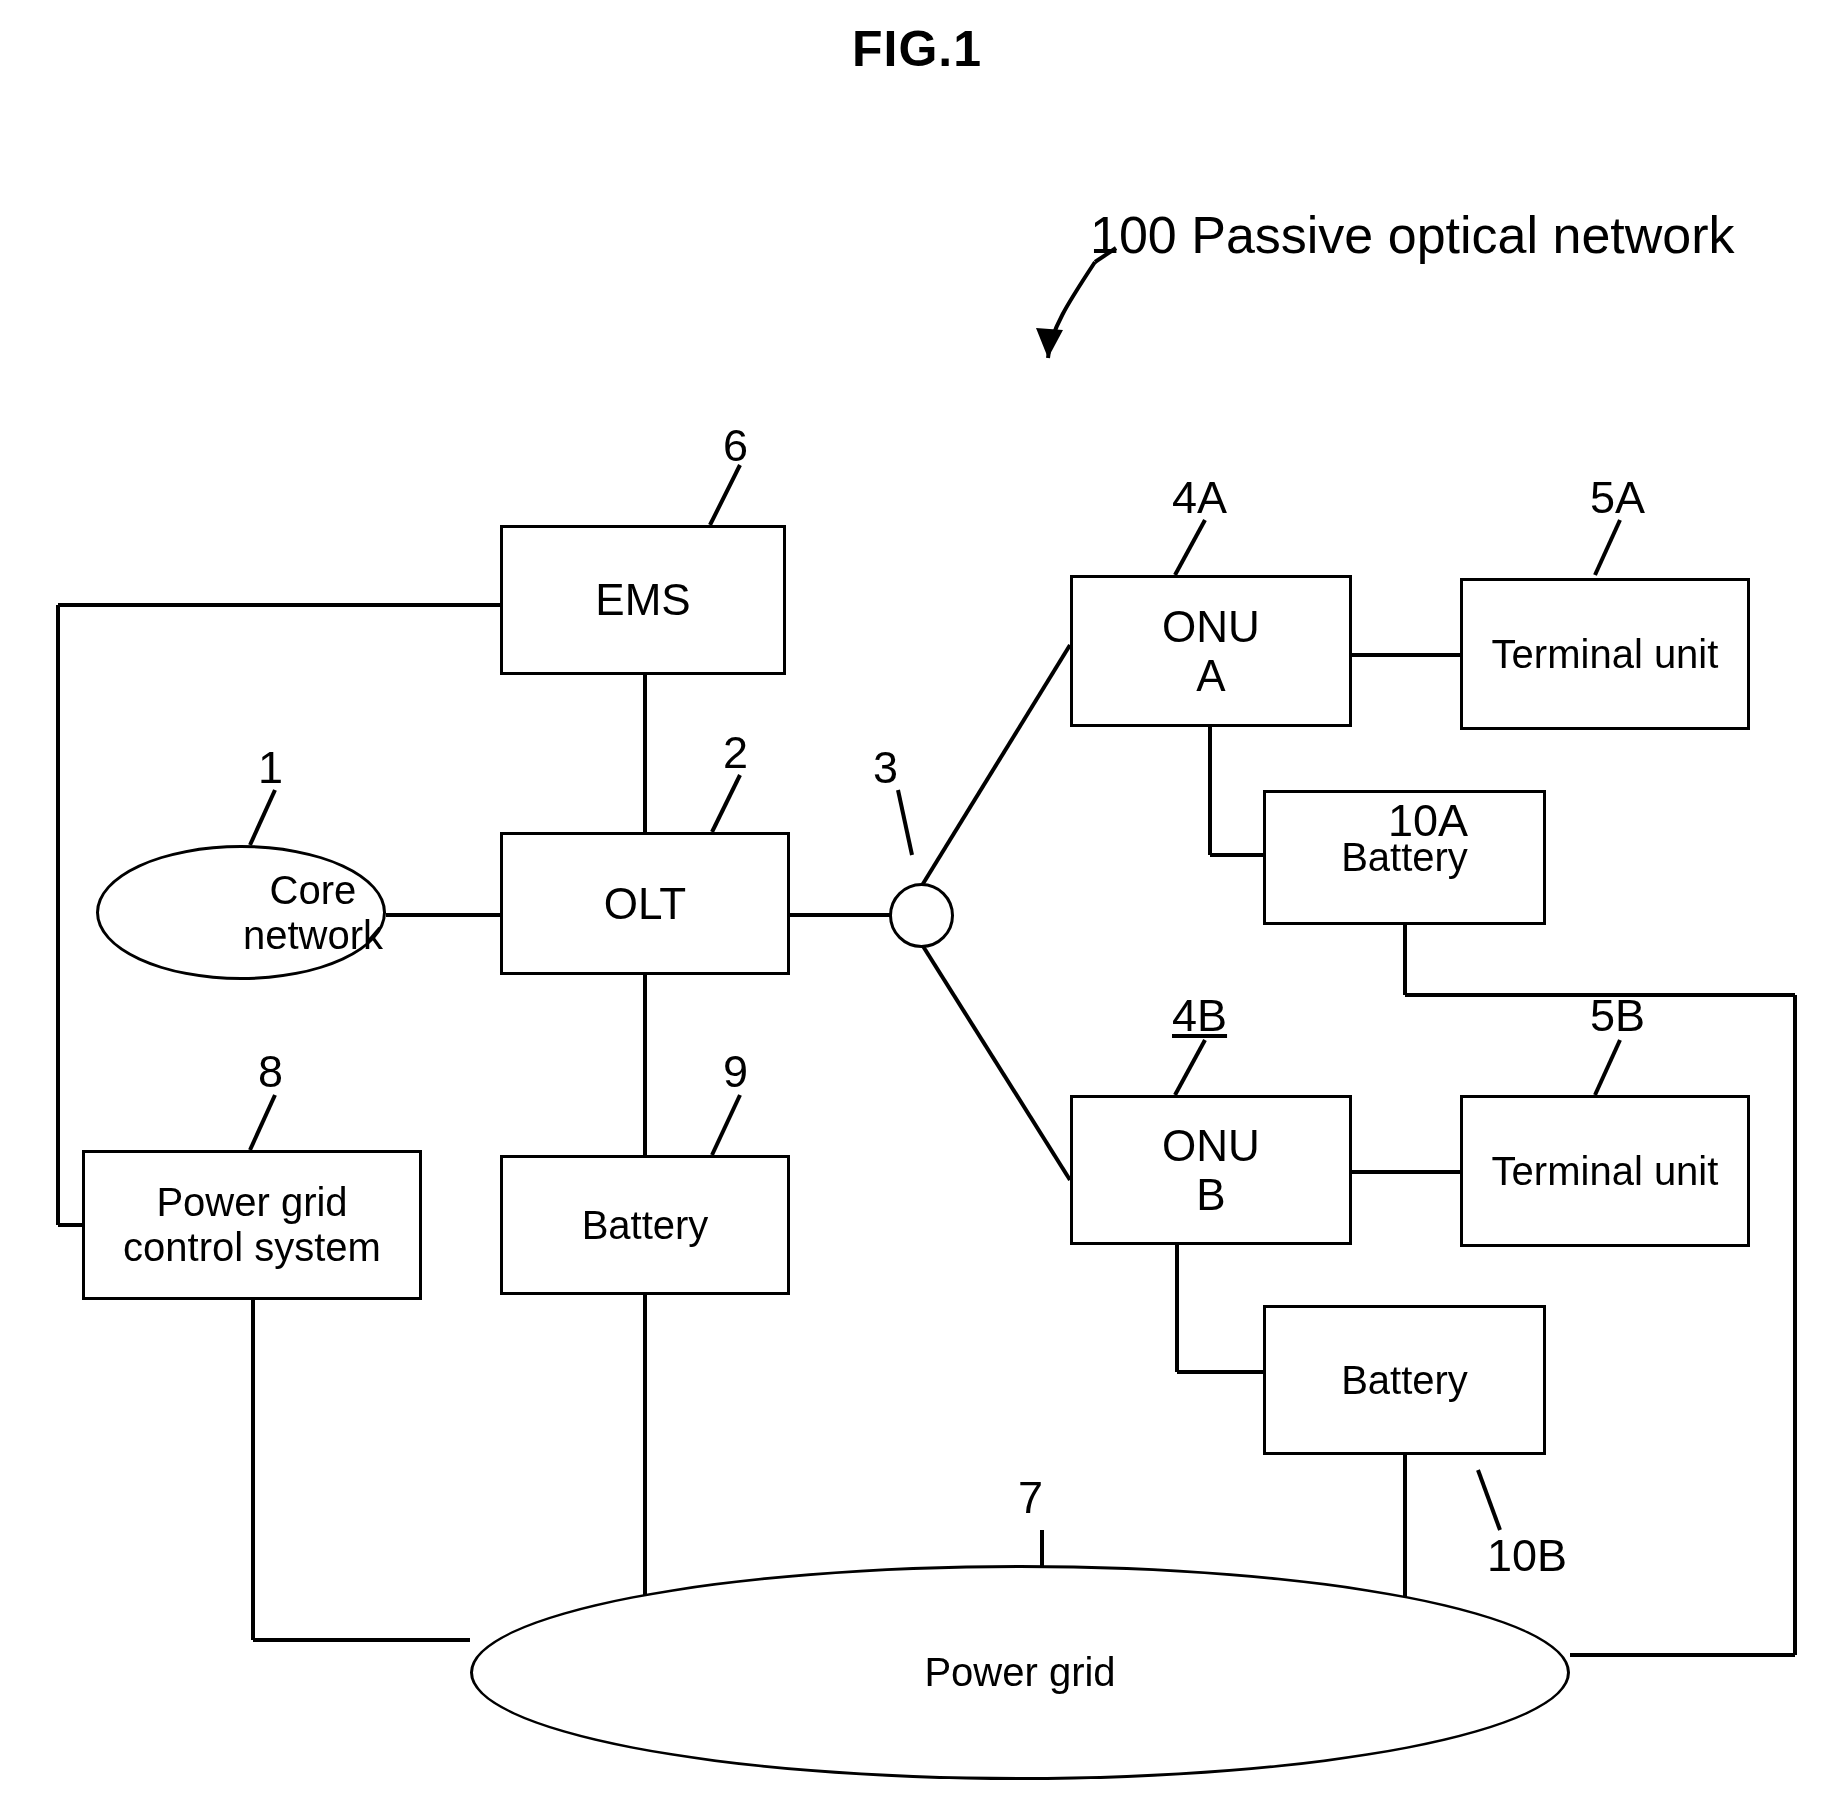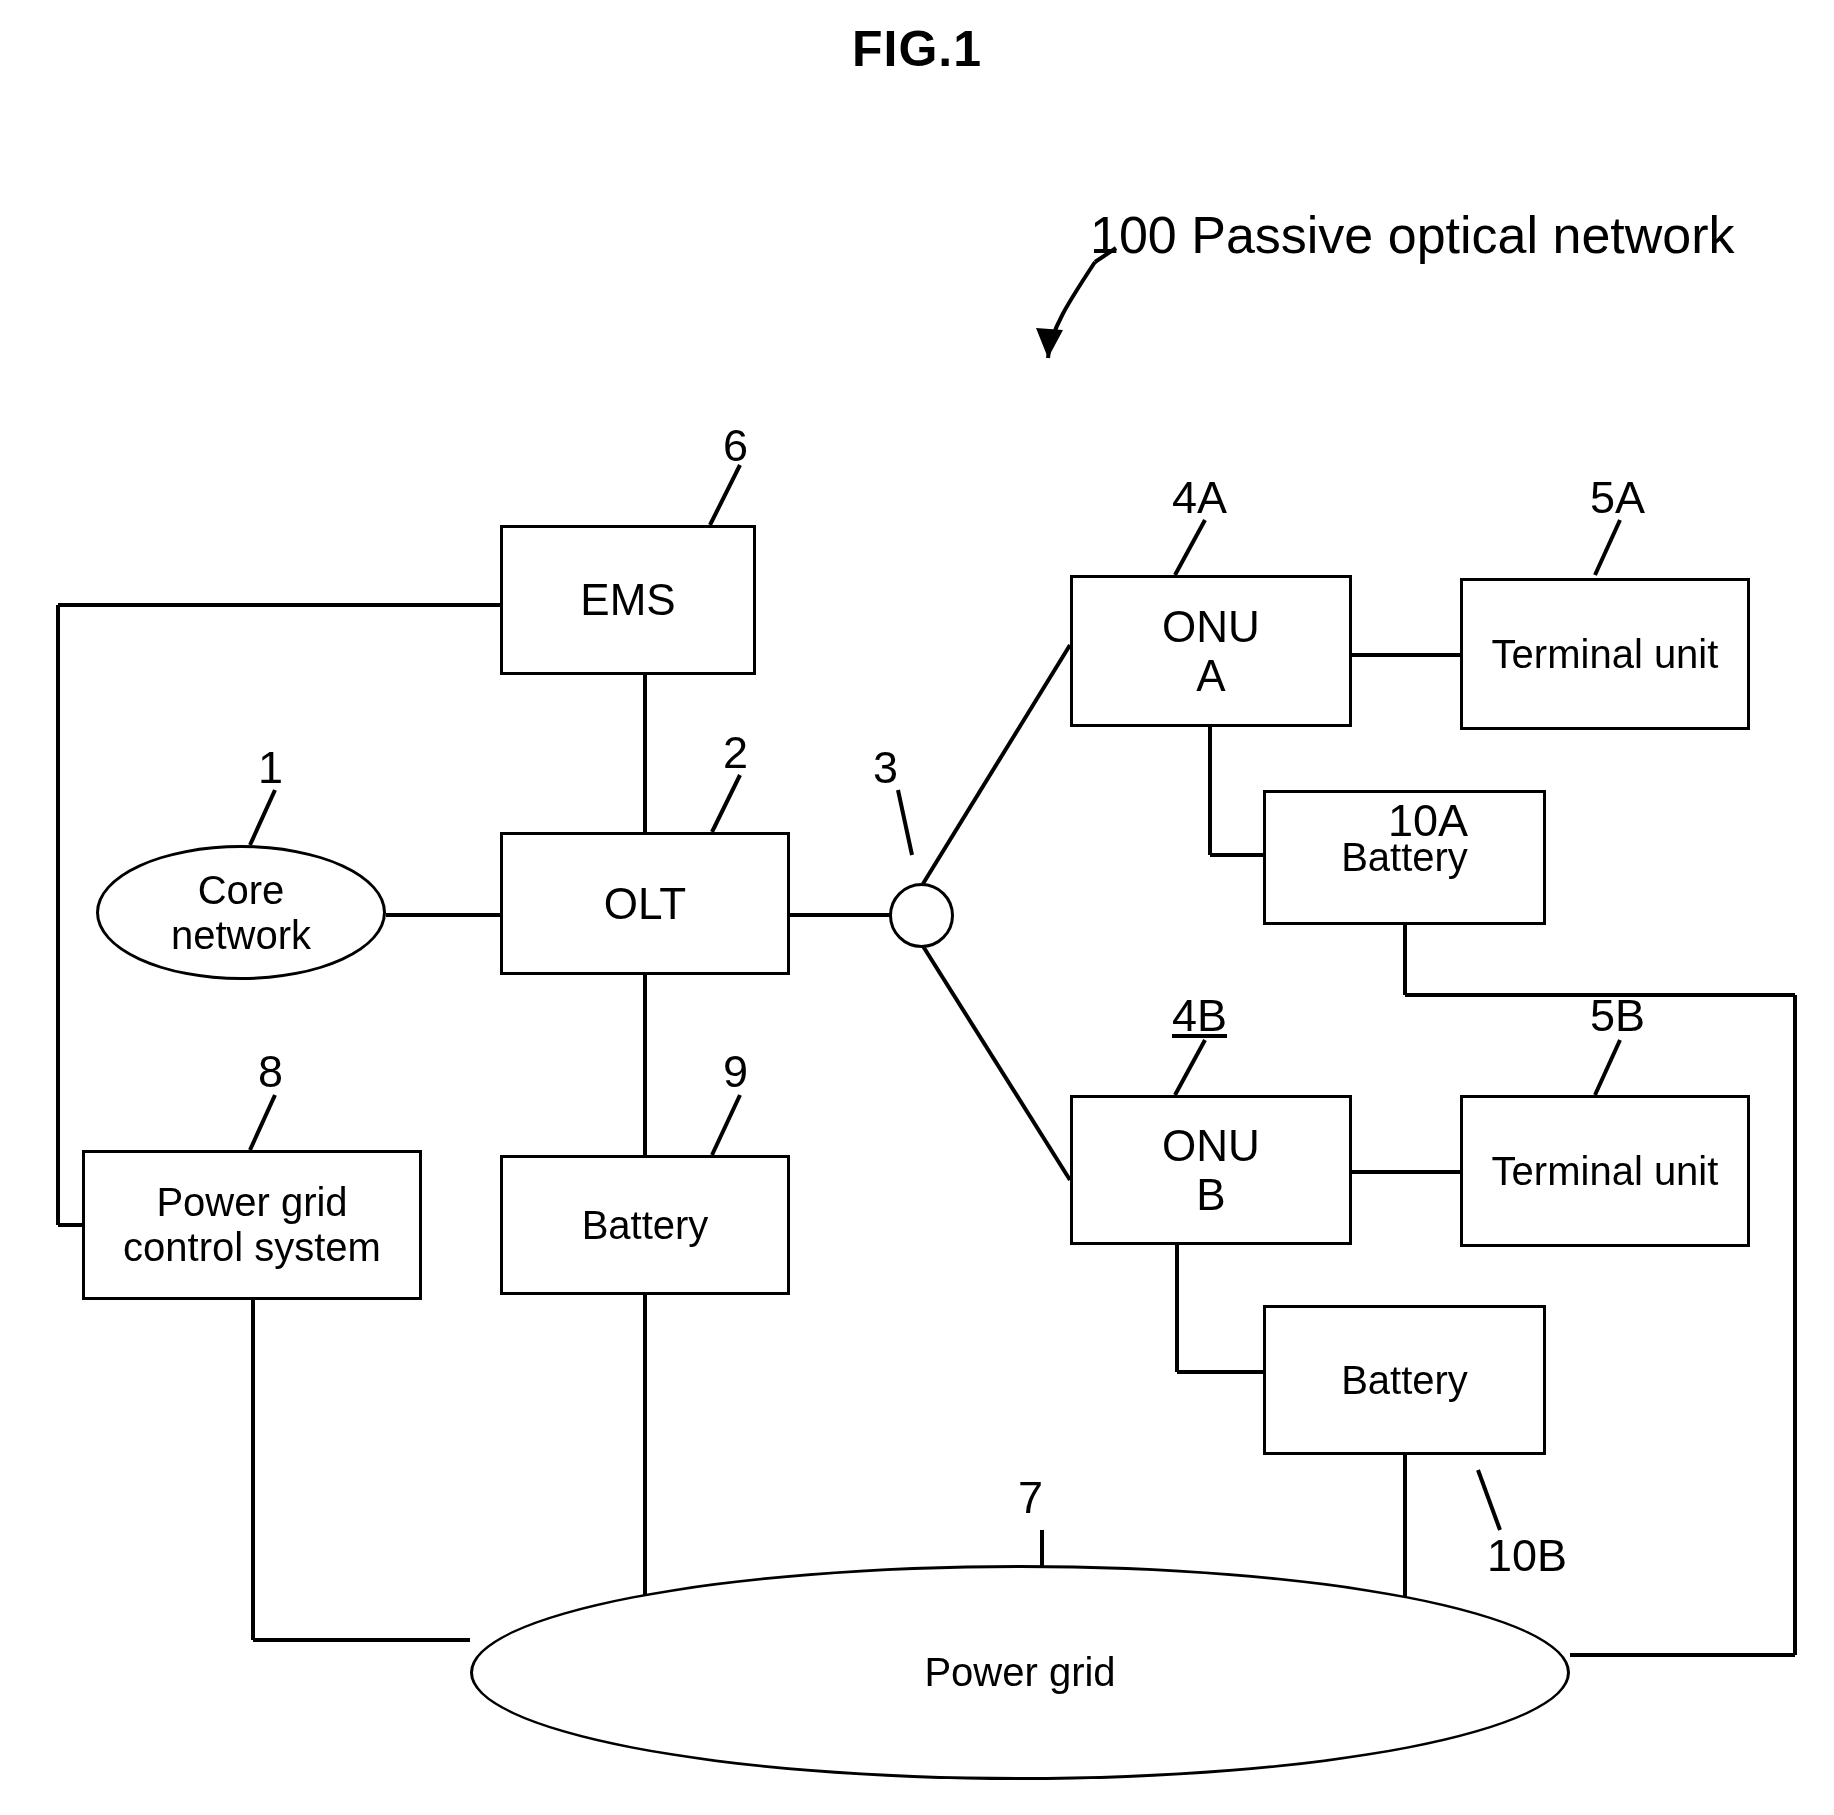--- a/index.html
+++ b/index.html
@@ -138,32 +138,32 @@
       <line x1="1042" y1="1530" x2="1042" y2="1595"></line>
 
       <path d="M 1095 262 C 1070 300 1050 330 1048 358" stroke-width="4"></path>
       <path d="M 1048 358 L 1036 328 L 1063 330 Z" fill="#000000" stroke="none"></path>
       <line x1="1095" y1="262" x2="1116" y2="248"></line>
     </g>
   </svg>
 
   <div class="annot" style="left:1090px; top:205px;">100 Passive optical network</div>
 
-  <div class="ellipse" style="left:96px; top:845px; width:290px; height:135px;">
+  <div class="ellipse" style="left:96px; top:845px; width:290px; height:135px;justify-content:flex-end;">
     <span>Core
 network</span>
   </div>
   <div class="ref" style="left:258px; top:742px;">1</div>
 
   <div class="node" style="left:500px; top:832px; width:290px; height:143px;">
     <span class="big-node-label">OLT</span>
   </div>
   <div class="ref" style="left:723px; top:727px;">2</div>
 
-  <div class="node" style="left:500px; top:525px; width:256px; height:150px;">
+  <div class="node" style="left:500px; top:525px; width:286px; height:150px;">
     <span class="big-node-label">EMS</span>
   </div>
   <div class="ref" style="left:723px; top:420px;">6</div>
 
   <div class="ellipse" style="left:889px; top:883px; width:65px; height:65px;">
     <span></span>
   </div>
   <div class="ref" style="left:873px; top:742px;">3</div>
 
   <div class="node" style="left:1070px; top:575px; width:282px; height:152px;">

